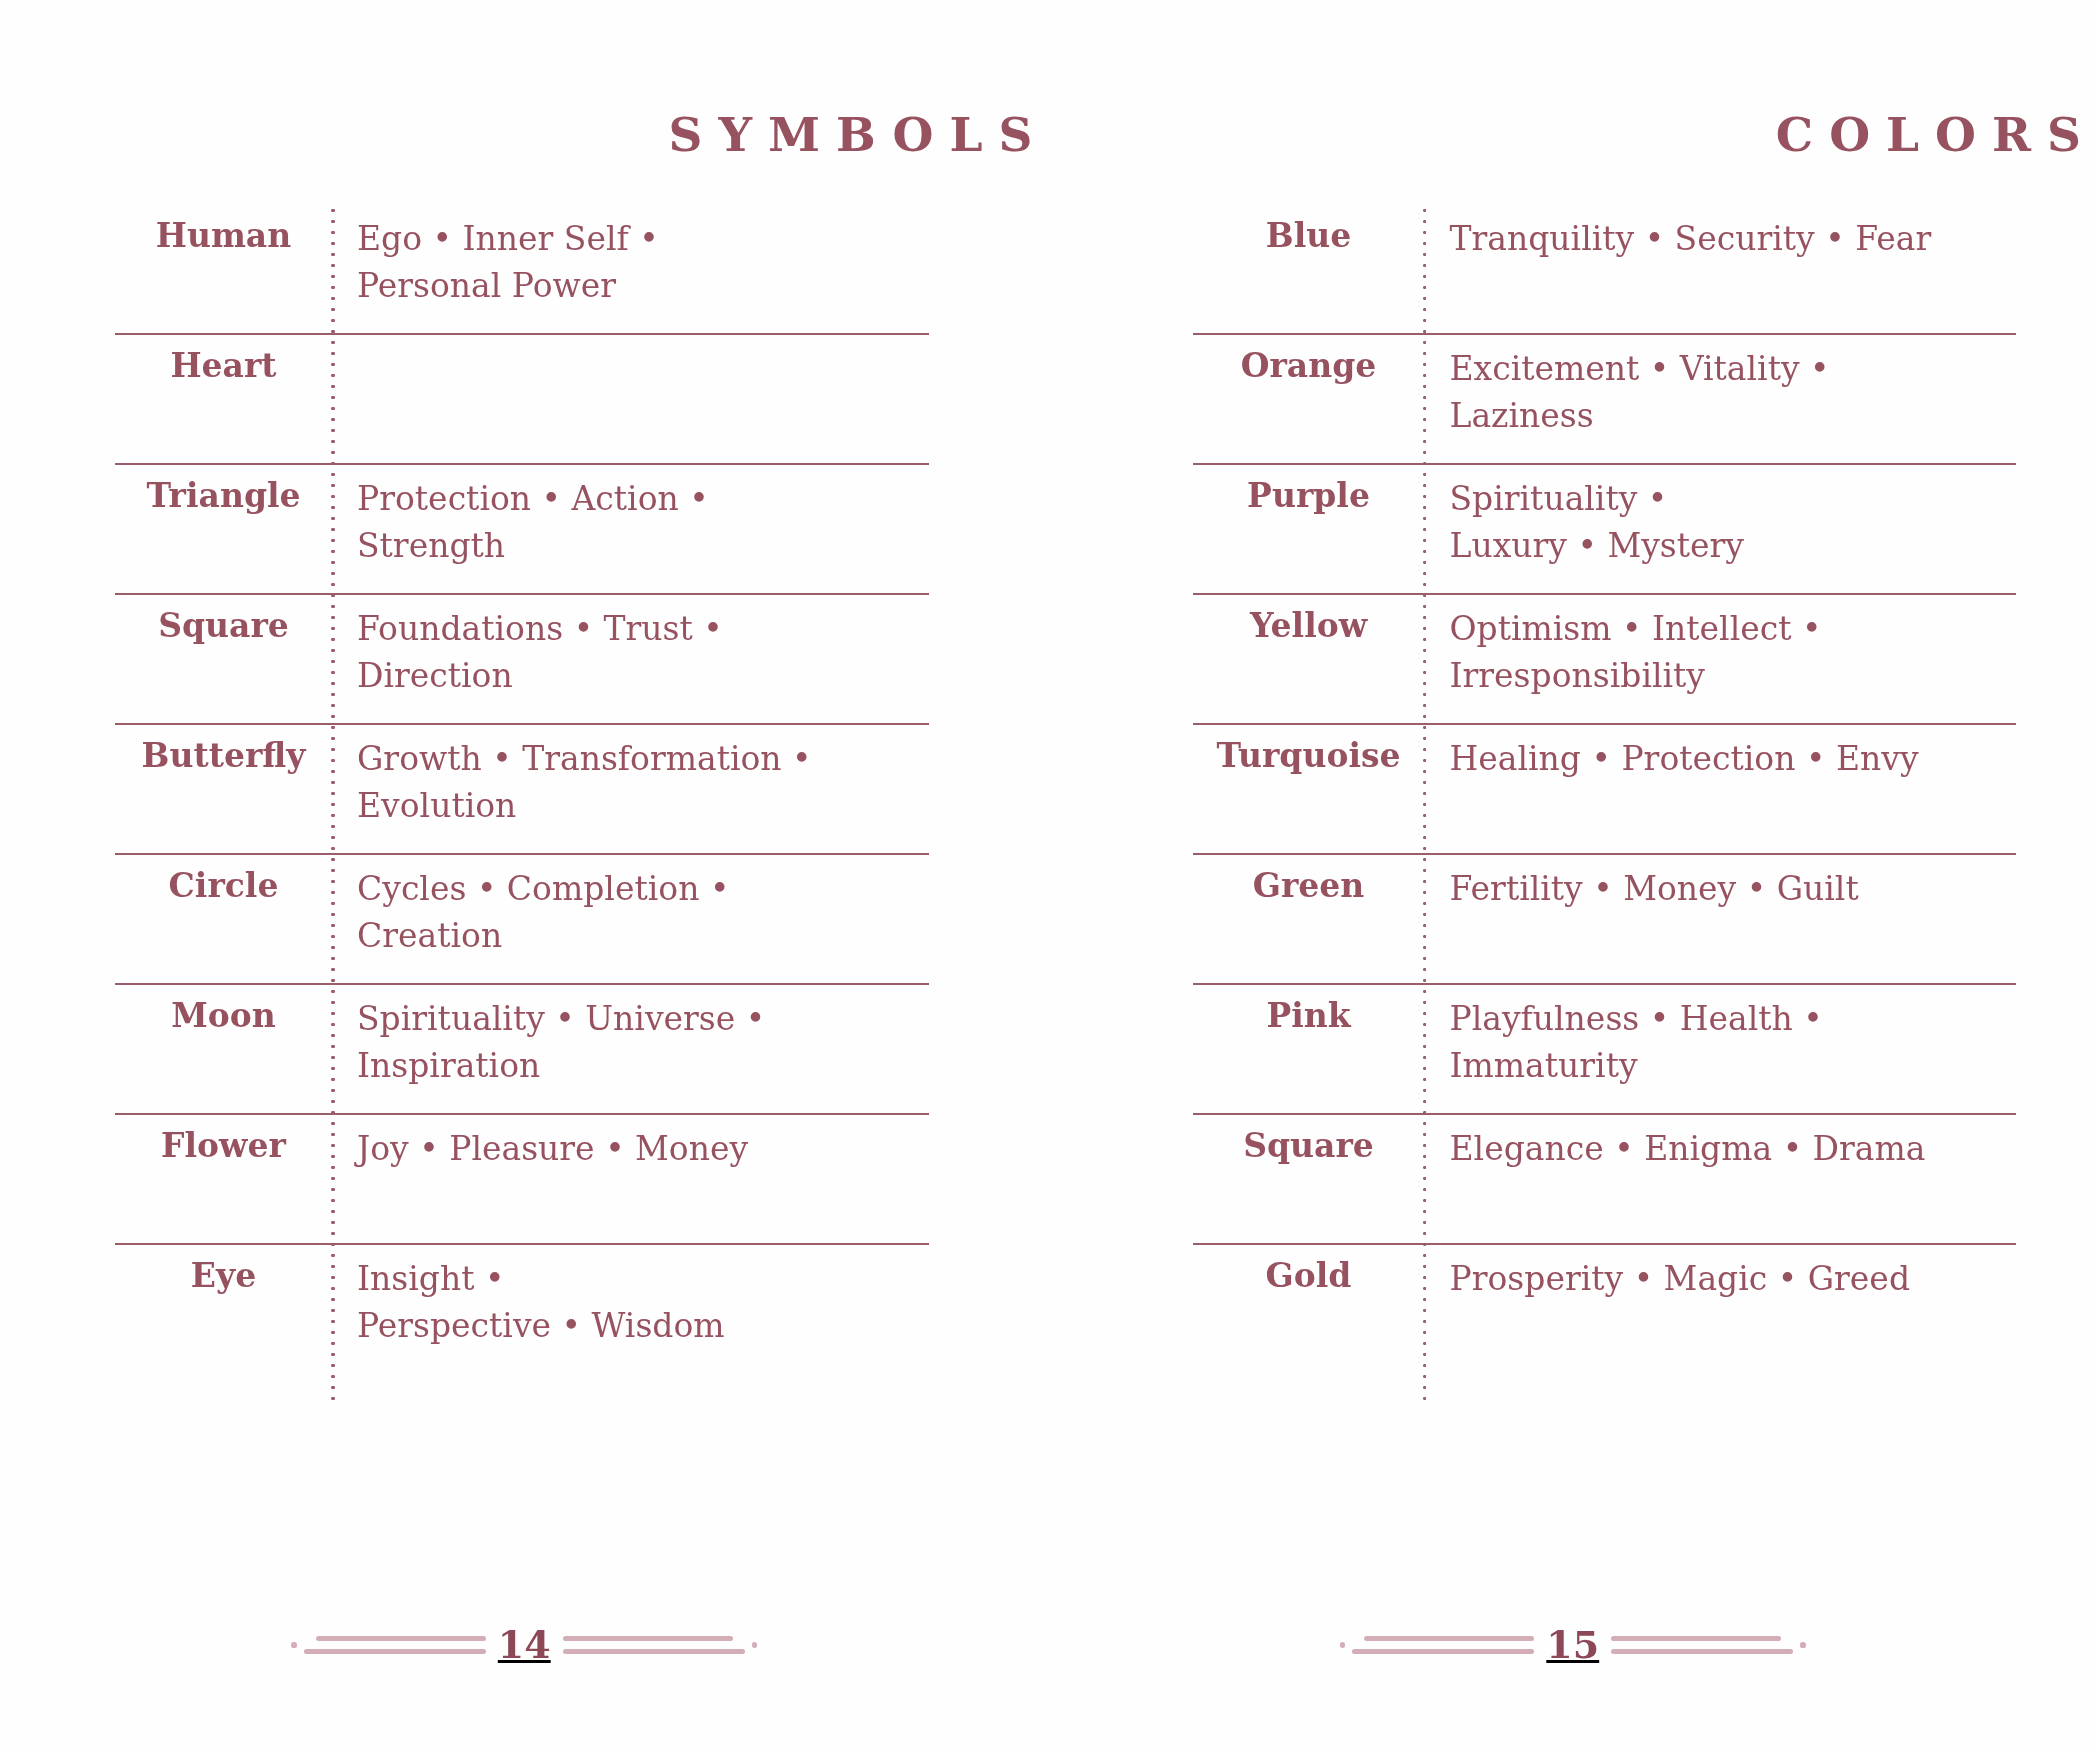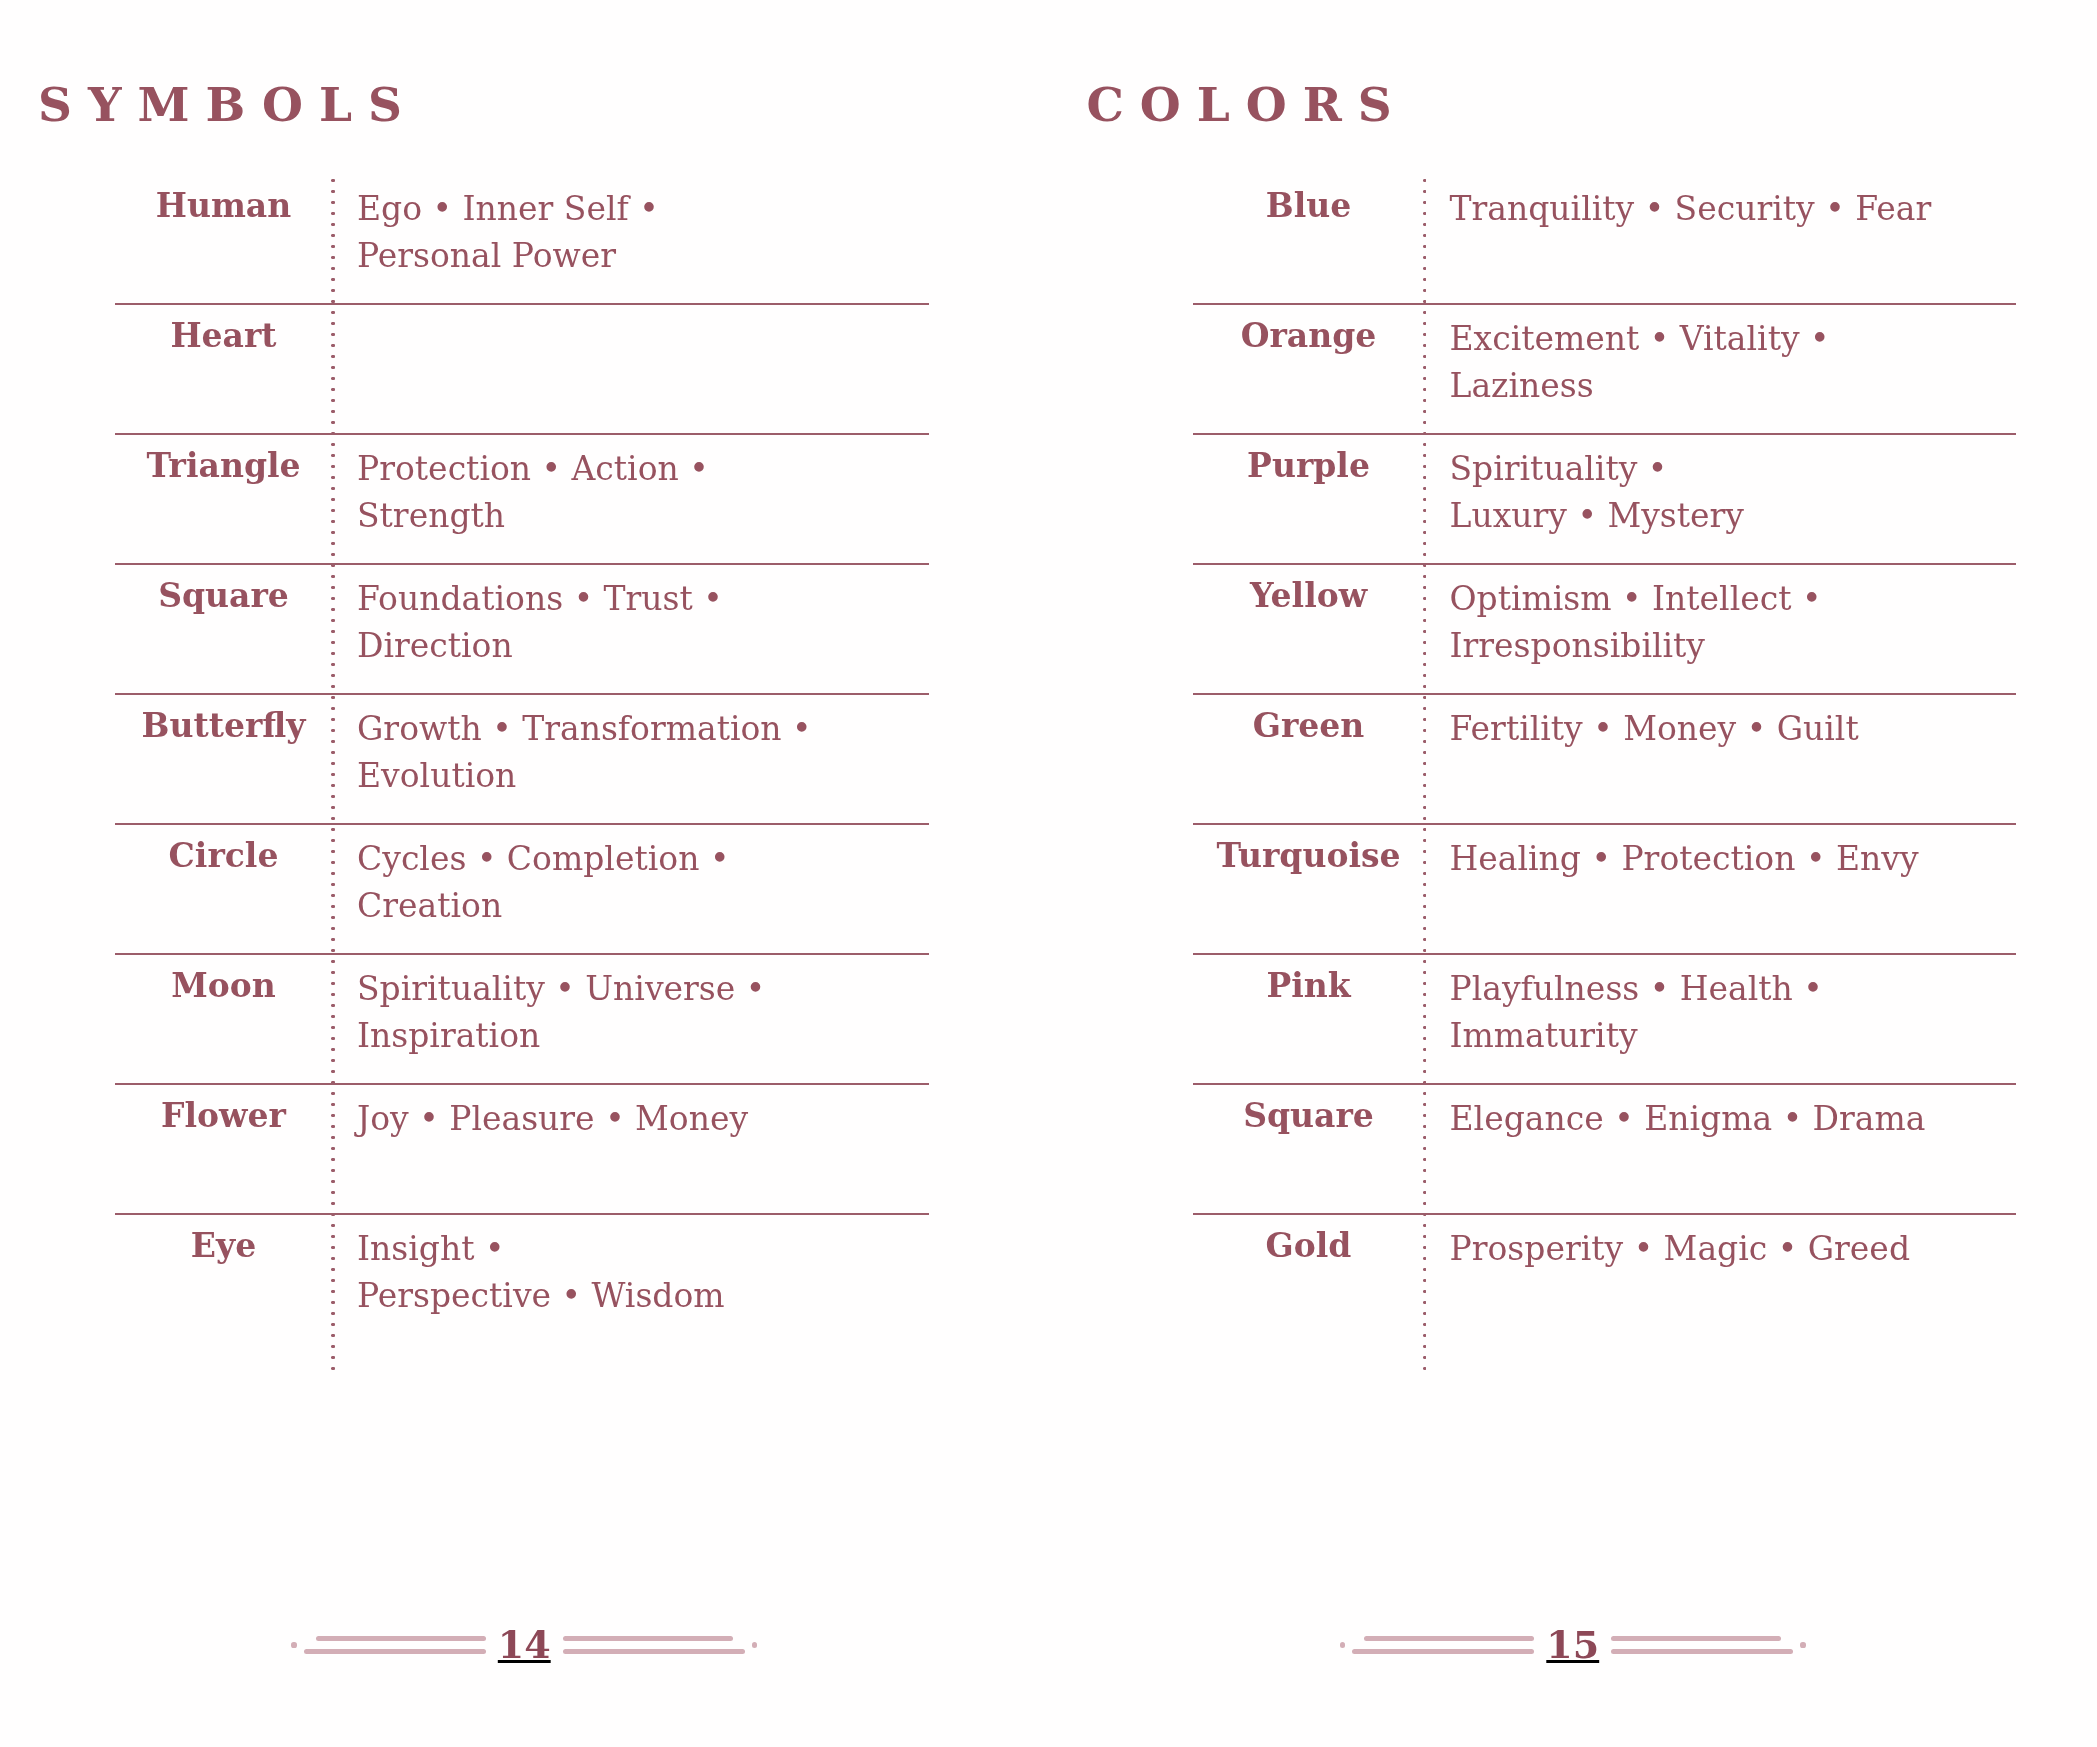--- a/index.html
+++ b/index.html
@@ -9,21 +9,21 @@
     --num:#8d4857;
     --bg:#fffefe;
   }
   html,body{margin:0;padding:0;background:#ffffff;}
   .spread{
     width:2097px;height:1748px;background:var(--bg);
     display:flex;font-family:"DejaVu Serif", serif;overflow:hidden;
   }
   .page{width:1049px;height:1748px;position:relative;}
   .page-title{
-    margin-top:81px;text-align:left;
+    margin-top:111px;text-align:right;
     font-size:47px;font-weight:bold;color:var(--ink);
     letter-spacing:0.34em;text-indent:0.34em;line-height:1;padding-left:22px;
   }
   .table{position:relative;margin-top:47px;}
   .page-left  .table{margin-left:115px;width:814px;}
   .page-right .table{margin-left:144px;width:823px;}
   .row{display:flex;align-items:flex-start;min-height:106px;padding:11px 0;}
   .row + .row{border-top:2.2px solid var(--rule);}
   .term{
     flex:0 0 217px;text-align:center;
@@ -148,26 +148,26 @@
         <div class="term">Purple</div>
         <div class="meaning">Spirituality •
 Luxury • Mystery</div>
       </div>
       <div class="row">
         <div class="term">Yellow</div>
         <div class="meaning">Optimism • Intellect •
 Irresponsibility</div>
       </div>
       <div class="row">
+        <div class="term">Turquoise</div>
+        <div class="meaning">Healing • Protection • Envy</div>
+      </div>
+      <div class="row">
         <div class="term">Green</div>
         <div class="meaning">Fertility • Money • Guilt</div>
-      </div>
-      <div class="row">
-        <div class="term">Turquoise</div>
-        <div class="meaning">Healing • Protection • Envy</div>
       </div>
       <div class="row">
         <div class="term">Pink</div>
         <div class="meaning">Playfulness • Health •
 Immaturity</div>
       </div>
       <div class="row">
         <div class="term">Square</div>
         <div class="meaning">Elegance • Enigma • Drama</div>
       </div>

